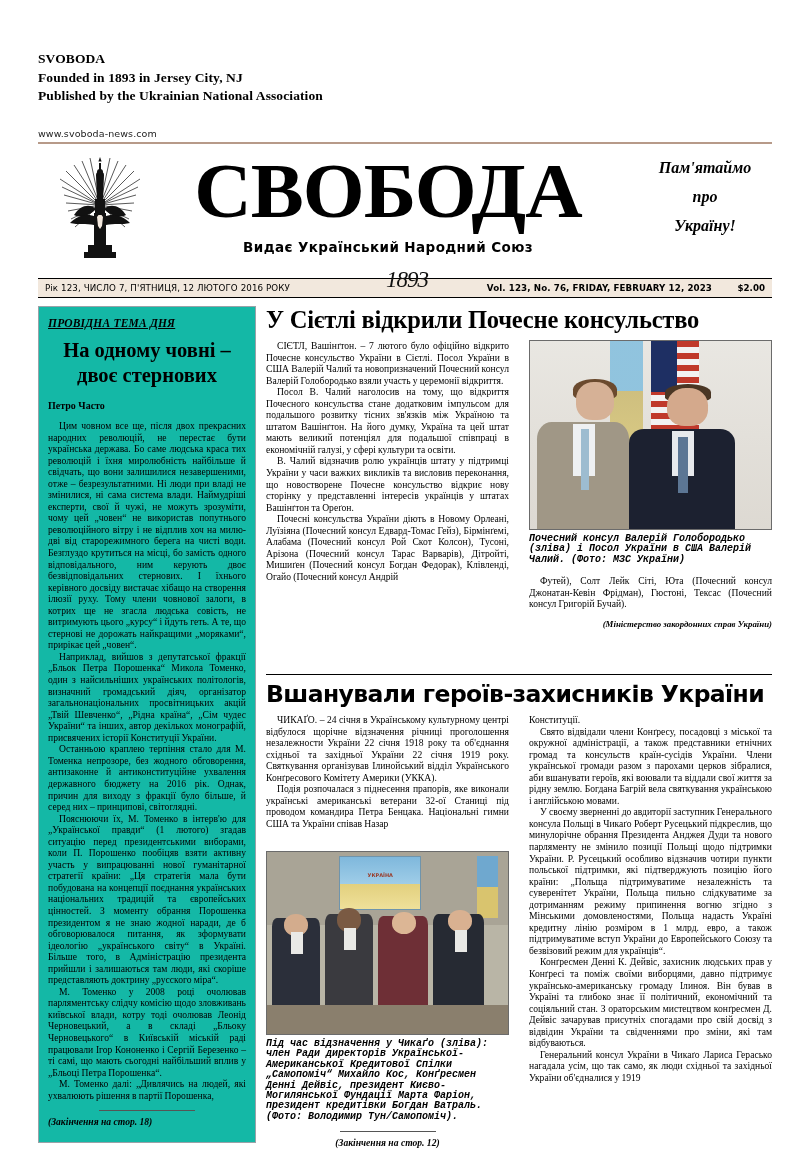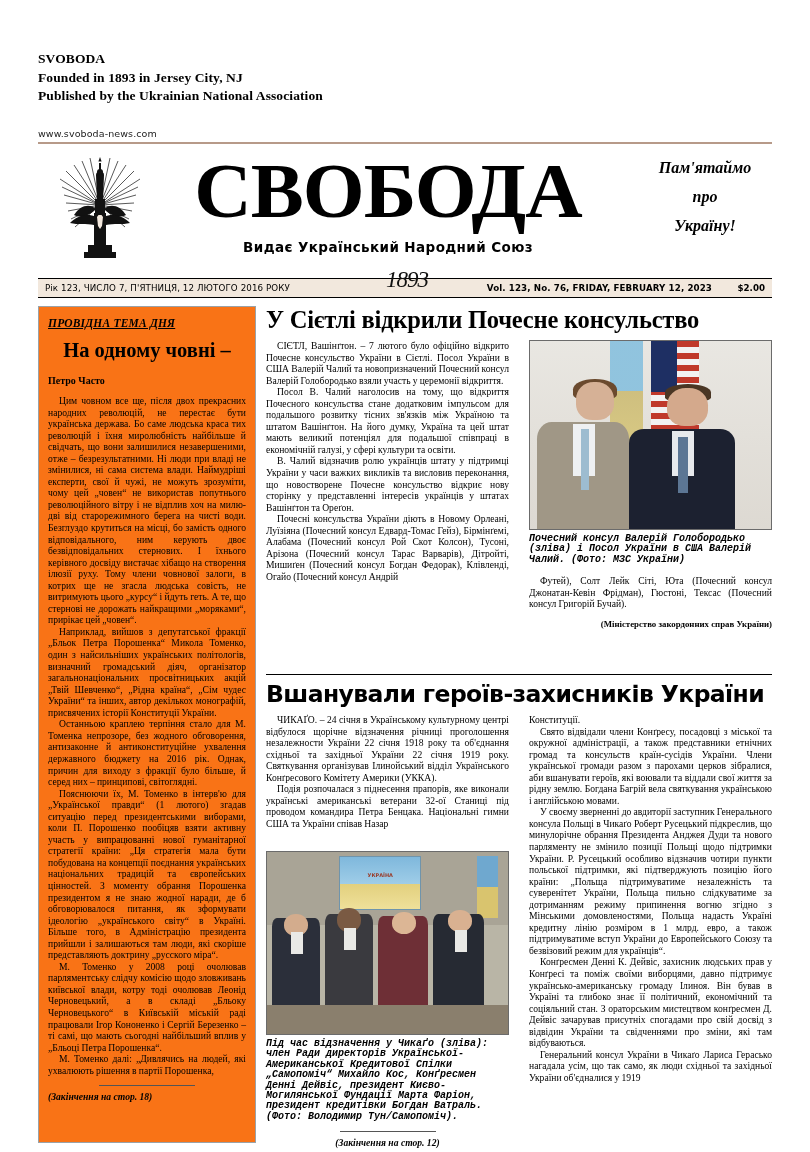--- a/index.html
+++ b/index.html
@@ -139,21 +139,21 @@
 
   
   .page-body { position:absolute; left:38px; top:306px; width:734px; }
 
   
   .col-left {
     position: absolute;
     left: 0; top: 0;
     width: 218px;
     height: 837px;
-    background: #f97316;
+    background: #14b8a6;
     border: 1px solid #9aa2a8;
     padding: 8px 9px 6px 9px;
   }
   .kicker {
     font-family: "Liberation Serif", "DejaVu Serif", serif;
     font-weight: bold; font-style: italic;
     font-size: 11.5px;
     text-decoration: underline;
     letter-spacing: 0.2px;
     margin: 2px 0 9px 0;
@@ -231,21 +231,21 @@
   .photo-frame { border: 1px solid #6b6b6b; background:#cfcfcf; position:relative; overflow:hidden; }
   .caption {
     font-family: Liberation Mono, monospace;
     font-style: italic; font-weight: bold;
     font-size: 10px; line-height: 10.4px;
     text-align: left;
     margin-top: 4px;
   }
   .credit-right {
     font-family: "Liberation Serif", serif;
-    font-weight: bold;
+    font-style: italic; font-weight: bold;
     font-size: 8.8px; text-align: right; margin-top: 9px;
   }
   .cont-note2 {
     font-family: "Liberation Serif", serif;
     font-style: italic; font-weight: bold;
     font-size: 9.6px; text-align:center;
   }
 
   
   .ph1 { width: 243px; height: 190px; }
@@ -401,20 +401,21 @@
   <span class="dl-right">Vol. 123, No. 76, FRIDAY, FEBRUARY 12, 2023</span>
   <span class="dl-price">$2.00</span>
 </div>
 
 <div class="page-body">
 
   <div class="col-left">
     <div class="kicker">ПРОВІДНА ТЕМА ДНЯ</div>
     <div class="feat-head">
       <div>На одному човні –</div>
+      <div>двоє стернових</div>
     </div>
     <div class="byline">Петро Часто</div>
     <div class="ltext">
       <p>Цим човном все ще, після двох прекрасних народних революцій, не перестає бути українська держава. Бо саме людська краса тих революцій і їхня миролюбність найбільше й свідчать, що вони залишилися незавершеними, отже – безрезультатними. Ні люди при владі не змінилися, ні сама система влади. Наймудріші експерти, свої й чужі, не можуть зрозуміти, чому цей „човен“ не використав попутнього революційного вітру і не відплив хоч на милю-дві від старорежимного берега на чисті води. Безглуздо крутиться на місці, бо замість одного відповідального, ним керують двоє безвідповідальних стернових. І їхнього керівного досвіду вистачає хібащо на створення ілюзії руху. Тому члени човнової залоги, в котрих ще не згасла людська совість, не витримують цього „курсу“ і йдуть геть. А те, що стернові не дорожать найкращими „моряками“, прирікає цей „човен“.</p>
       <p>Наприклад, вийшов з депутатської фракції „Бльок Петра Порошенка“ Микола Томенко, один з найсильніших українських політологів, визначний громадський діяч, організатор загальнонаціональних просвітницьких акцій „Твій Шевченко“, „Рідна країна“, „Сім чудес України“ та інших, автор декількох монографій, присвячених історії Конституції України.</p>
       <p>Останньою краплею терпіння стало для М. Томенка непрозоре, без жодного обговорення, антизаконне й антиконституційне ухвалення державного бюджету на 2016 рік. Однак, причин для виходу з фракції було більше, й серед них – принципові, світоглядні.</p>
       <p>Пояснюючи їх, М. Томенко в інтерв'ю для „Української правди“ (1 лютого) згадав ситуацію перед президентськими виборами, коли П. Порошенко пообіцяв взяти активну участь у випрацюванні нової гуманітарної стратегії країни: „Ця стратегія мала бути побудована на концепції поєднання українських національних традицій та європейських цінностей. З моменту обрання Порошенка президентом я не знаю жодної наради, де б обговорювалося питання, як зформувати ідеологію „українського світу“ в Україні. Більше того, в Адміністрацію президента прийшли і залишаються там люди, які скоріше представляють доктрину „русского міра“.</p>
       <p>М. Томенко у 2008 році очолював парляментську слідчу комісію щодо зловживань київської влади, котру тоді очолював Леонід Черновецький, а в складі „Бльоку Черновецького“ в Київській міській раді працювали Ігор Кононенко і Сергій Березенко – ті самі, що мають сьогодні найбільший вплив у „Бльоці Петра Порошенка“.</p>
       <p>М. Томенко далі: „Дивлячись на людей, які ухвалюють рішення в партії Порошенка,</p>
     </div>

